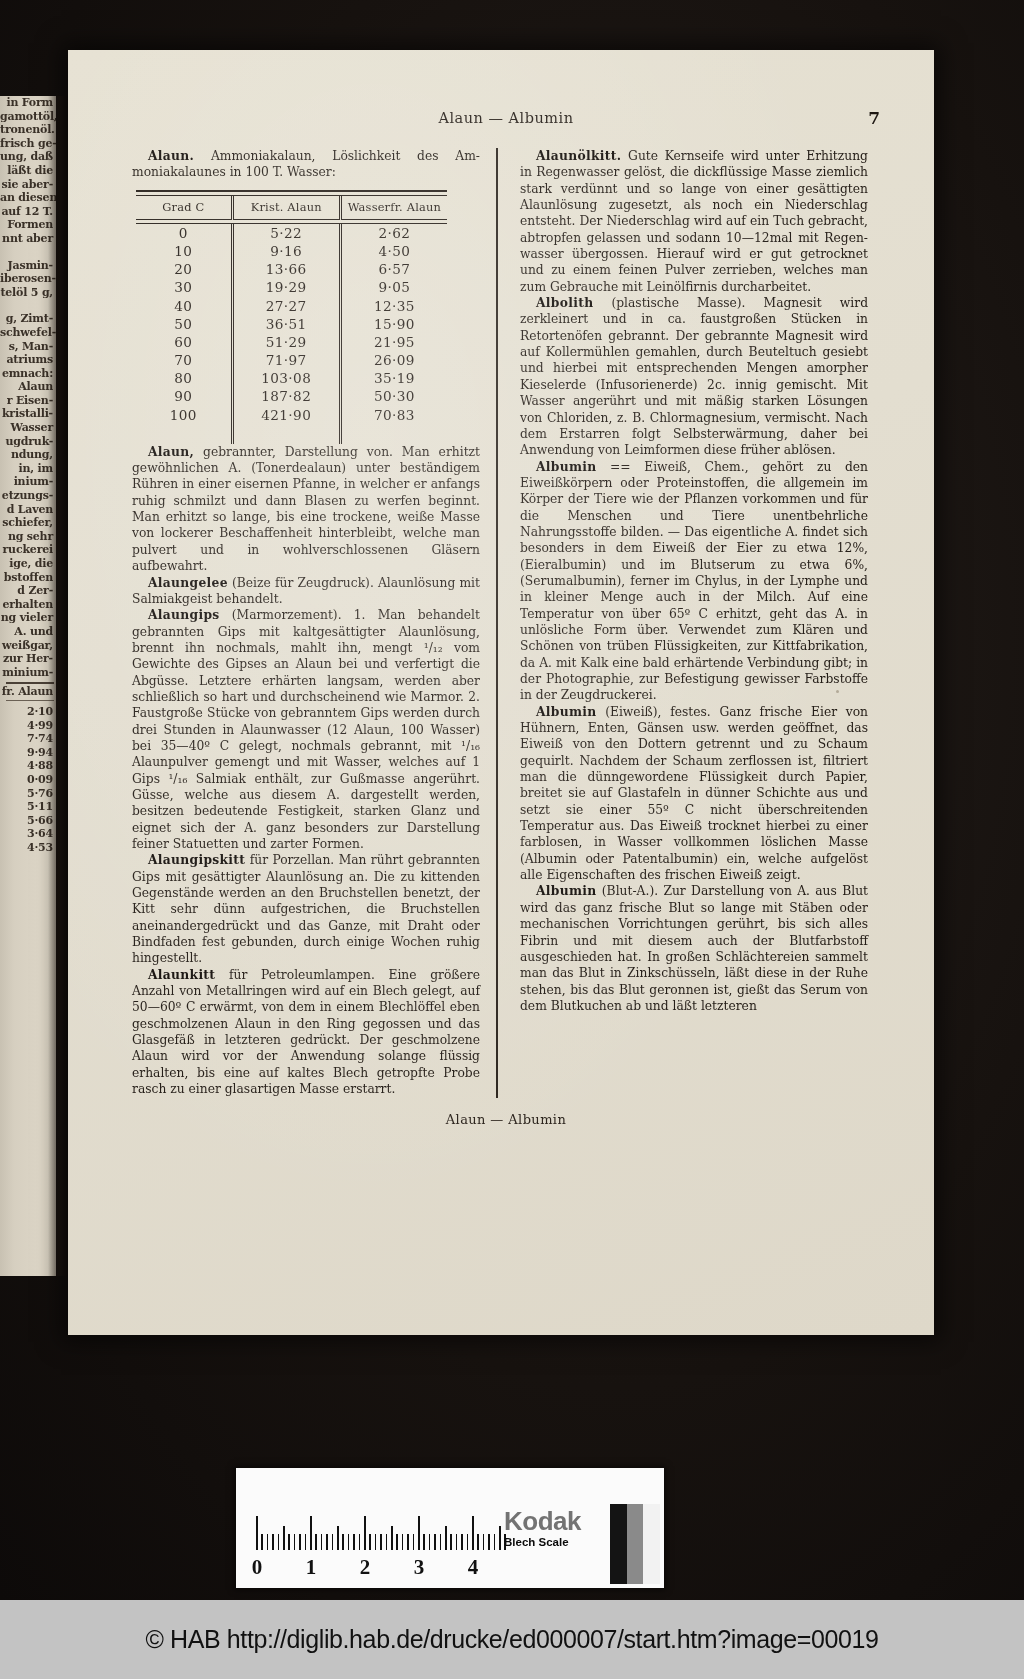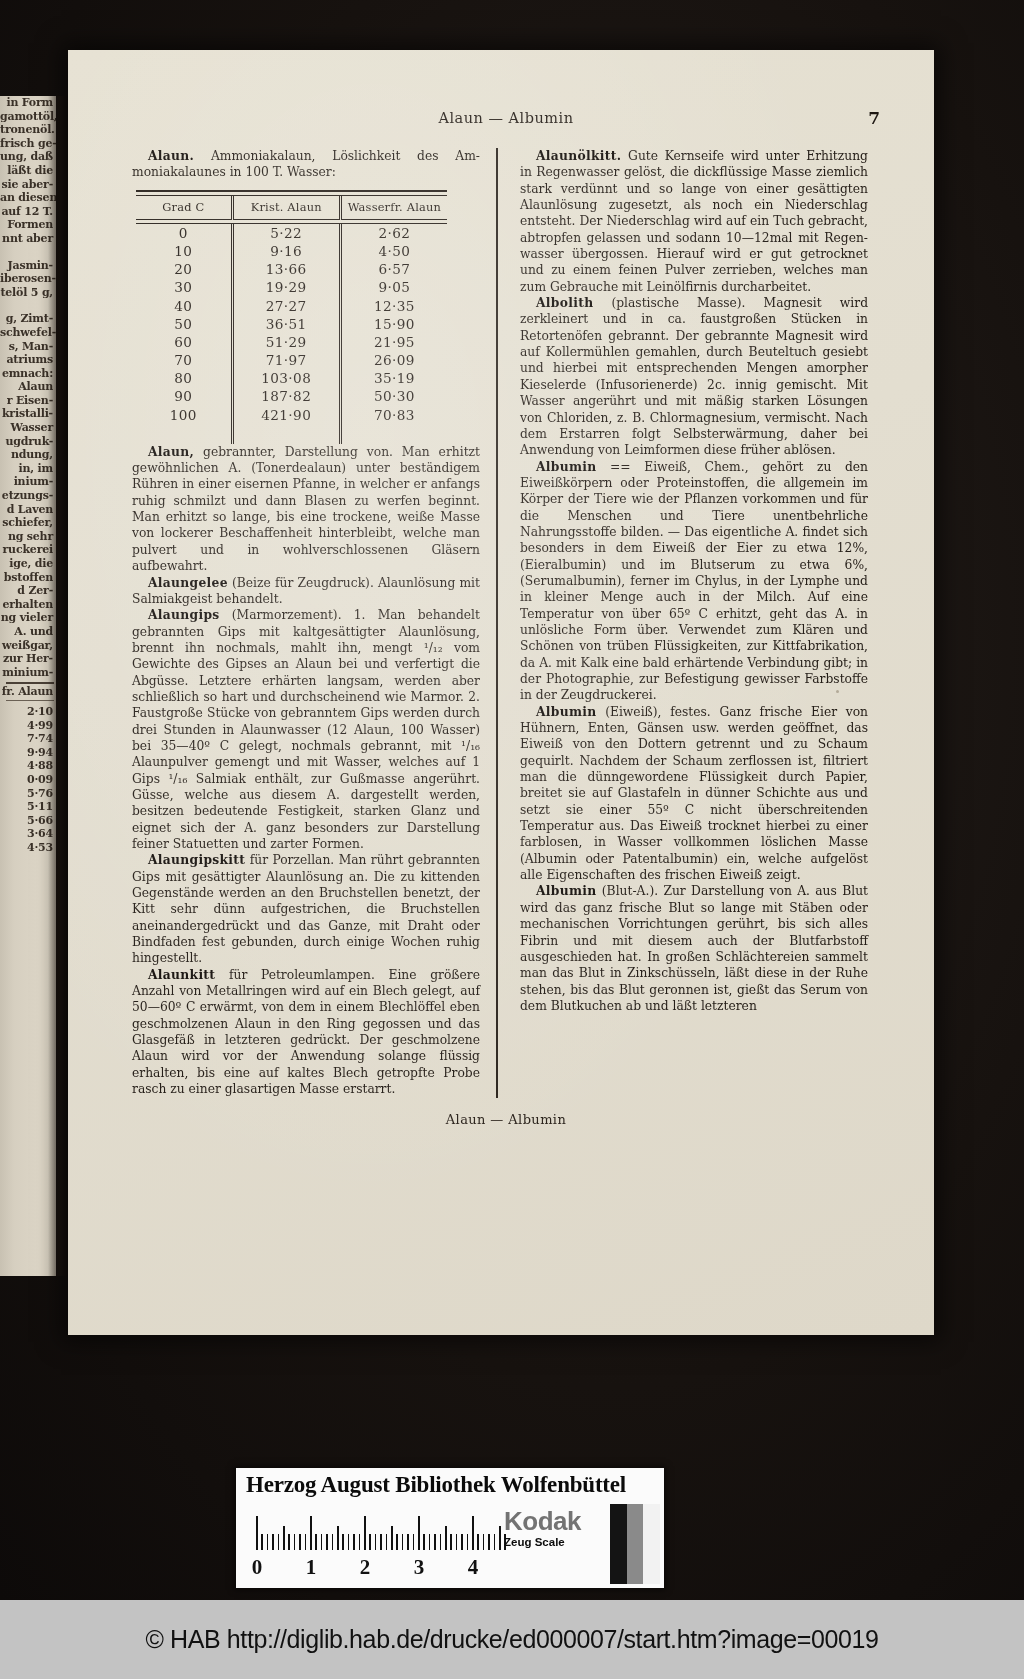--- a/index.html
+++ b/index.html
@@ -301,21 +301,20 @@
             <p class="para"><span class="hw">Albumin</span><span> (Blut-A.). Zur Darstellung von A. aus Blut wird das ganz frische Blut so lange mit Stäben oder mechanischen Vorrich­tungen gerührt, bis sich alles Fibrin und mit diesem auch der Blutfarbstoff ausgeschieden hat. In großen Schlächtereien sammelt man das Blut in Zinkschüsseln, läßt diese in der Ruhe stehen, bis das Blut geronnen ist, gießt das Serum von dem Blutkuchen ab und läßt letzteren</span></p>
           </div>
       </div>
     </div>
 
     <div id="catch">Alaun — Albumin</div>
   </div>
 </div>
 
 <div id="target">
-  <div id="target-title">Herzog August Bibliothek Wolfenbüttel</div>
   <div id="ruler">
       <div class="tick" style="left: 8px; height: 34px;"></div>
       <div class="tick" style="left: 13.4px; height: 16px;"></div>
       <div class="tick" style="left: 18.8px; height: 16px;"></div>
       <div class="tick" style="left: 24.2px; height: 16px;"></div>
       <div class="tick" style="left: 29.6px; height: 16px;"></div>
       <div class="tick" style="left: 35px; height: 24px;"></div>
       <div class="tick" style="left: 40.4px; height: 16px;"></div>
       <div class="tick" style="left: 45.8px; height: 16px;"></div>
       <div class="tick" style="left: 51.2px; height: 16px;"></div>
@@ -358,21 +357,21 @@
       <div class="tick" style="left: 251px; height: 24px;"></div>
       <div class="tick" style="left: 256.4px; height: 16px;"></div>
       <div class="lbl" style="left: 9px;">0</div>
       <div class="lbl" style="left: 63px;">1</div>
       <div class="lbl" style="left: 117px;">2</div>
       <div class="lbl" style="left: 171px;">3</div>
       <div class="lbl" style="left: 225px;">4</div>
     </div>
   <div id="kodak">
     <div class="kd">Kodak</div>
-    <div class="gs">Zeug Scale</div>
+    <div class="gs">Blech Scale</div>
   </div>
   <div id="greys">
       <div style="background: rgb(20, 20, 20); width: 33.3333%;"></div>
       <div style="background: rgb(138, 138, 138); width: 33.3333%;"></div>
       <div style="background: rgb(242, 242, 242); width: 33.3333%;"></div>
     </div>
 </div>
 
 <div id="credit">
   <span>© HAB http://diglib.hab.de/drucke/ed000007/start.htm?image=00019</span>

